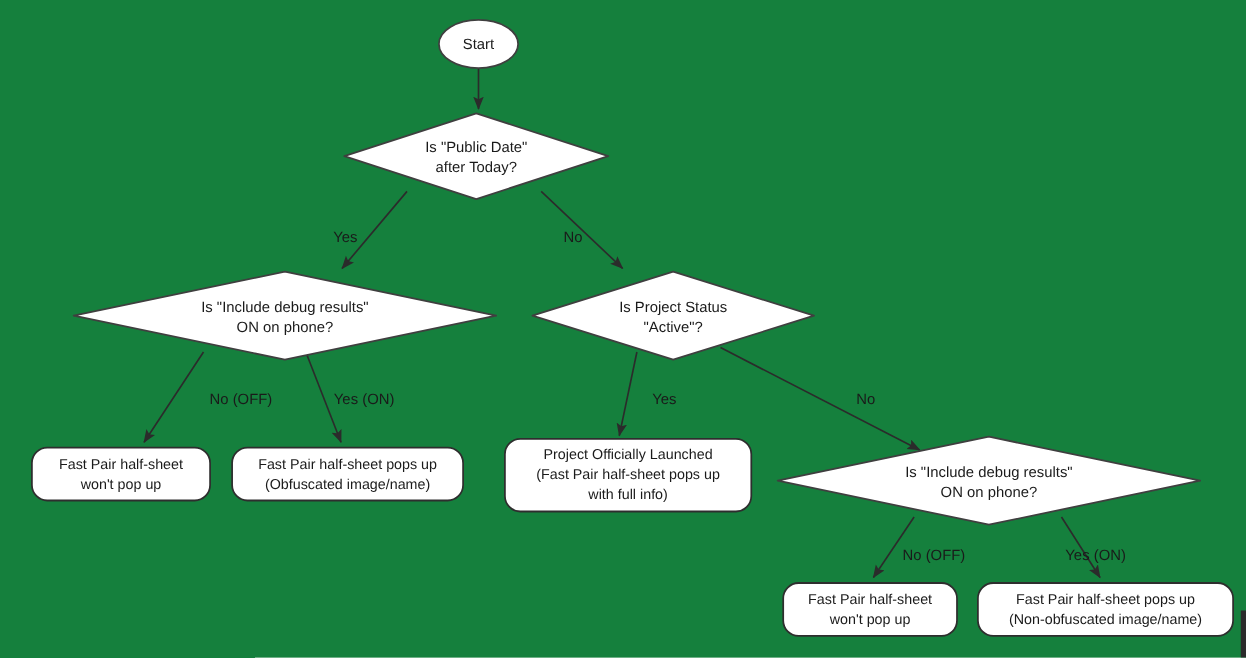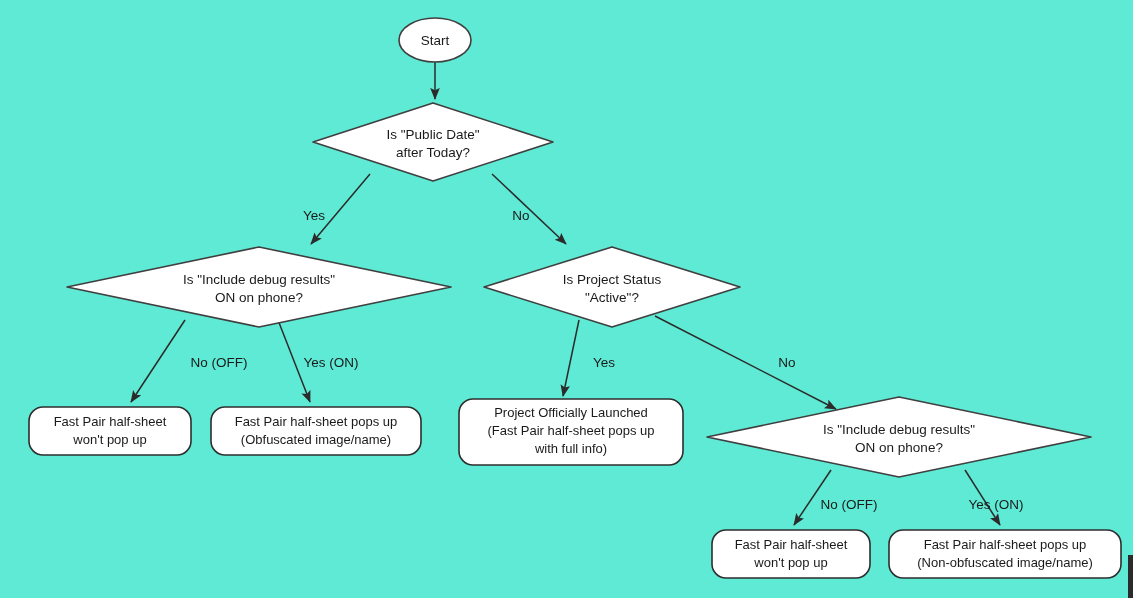--- a/index.html
+++ b/index.html
@@ -9,21 +9,21 @@
     background: #ffffff;
   }
   body {
     font-family: "Liberation Sans", "DejaVu Sans", sans-serif;
     color: #1a1a1a;
   }
   #canvas {
     position: relative;
     width: 1133px;
     height: 598px;
-    background: #5eead4;
+    background: #15803d;
     overflow: hidden;
   }
   #flow-svg {
     position: absolute;
     left: 0;
     top: 0;
     width: 1133px;
     height: 598px;
   }
   .shape-outline {

